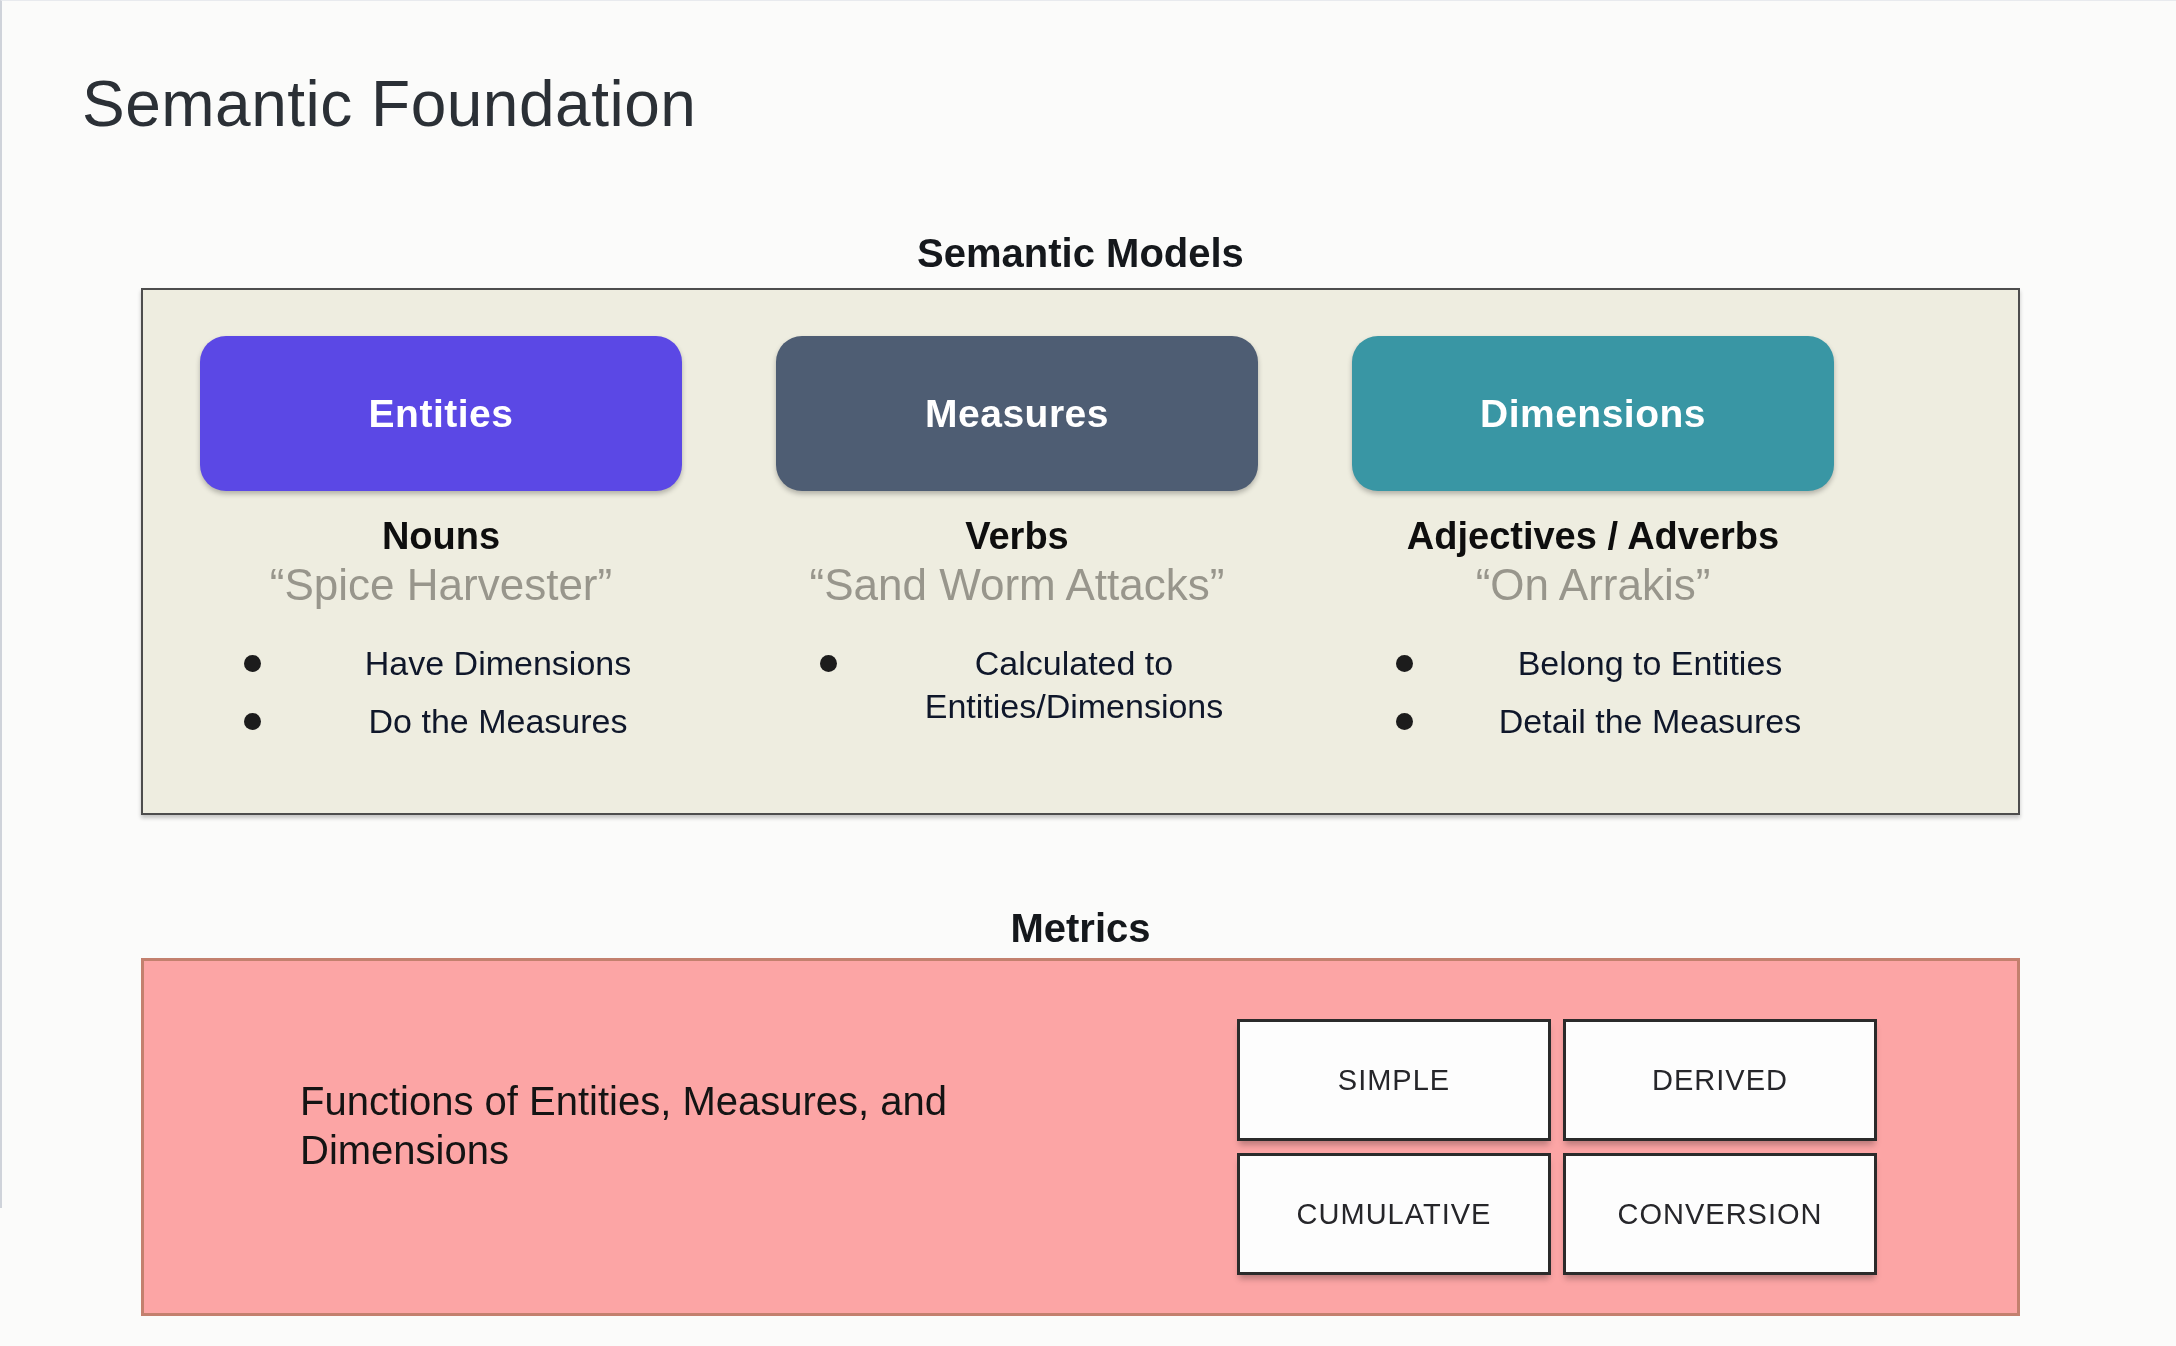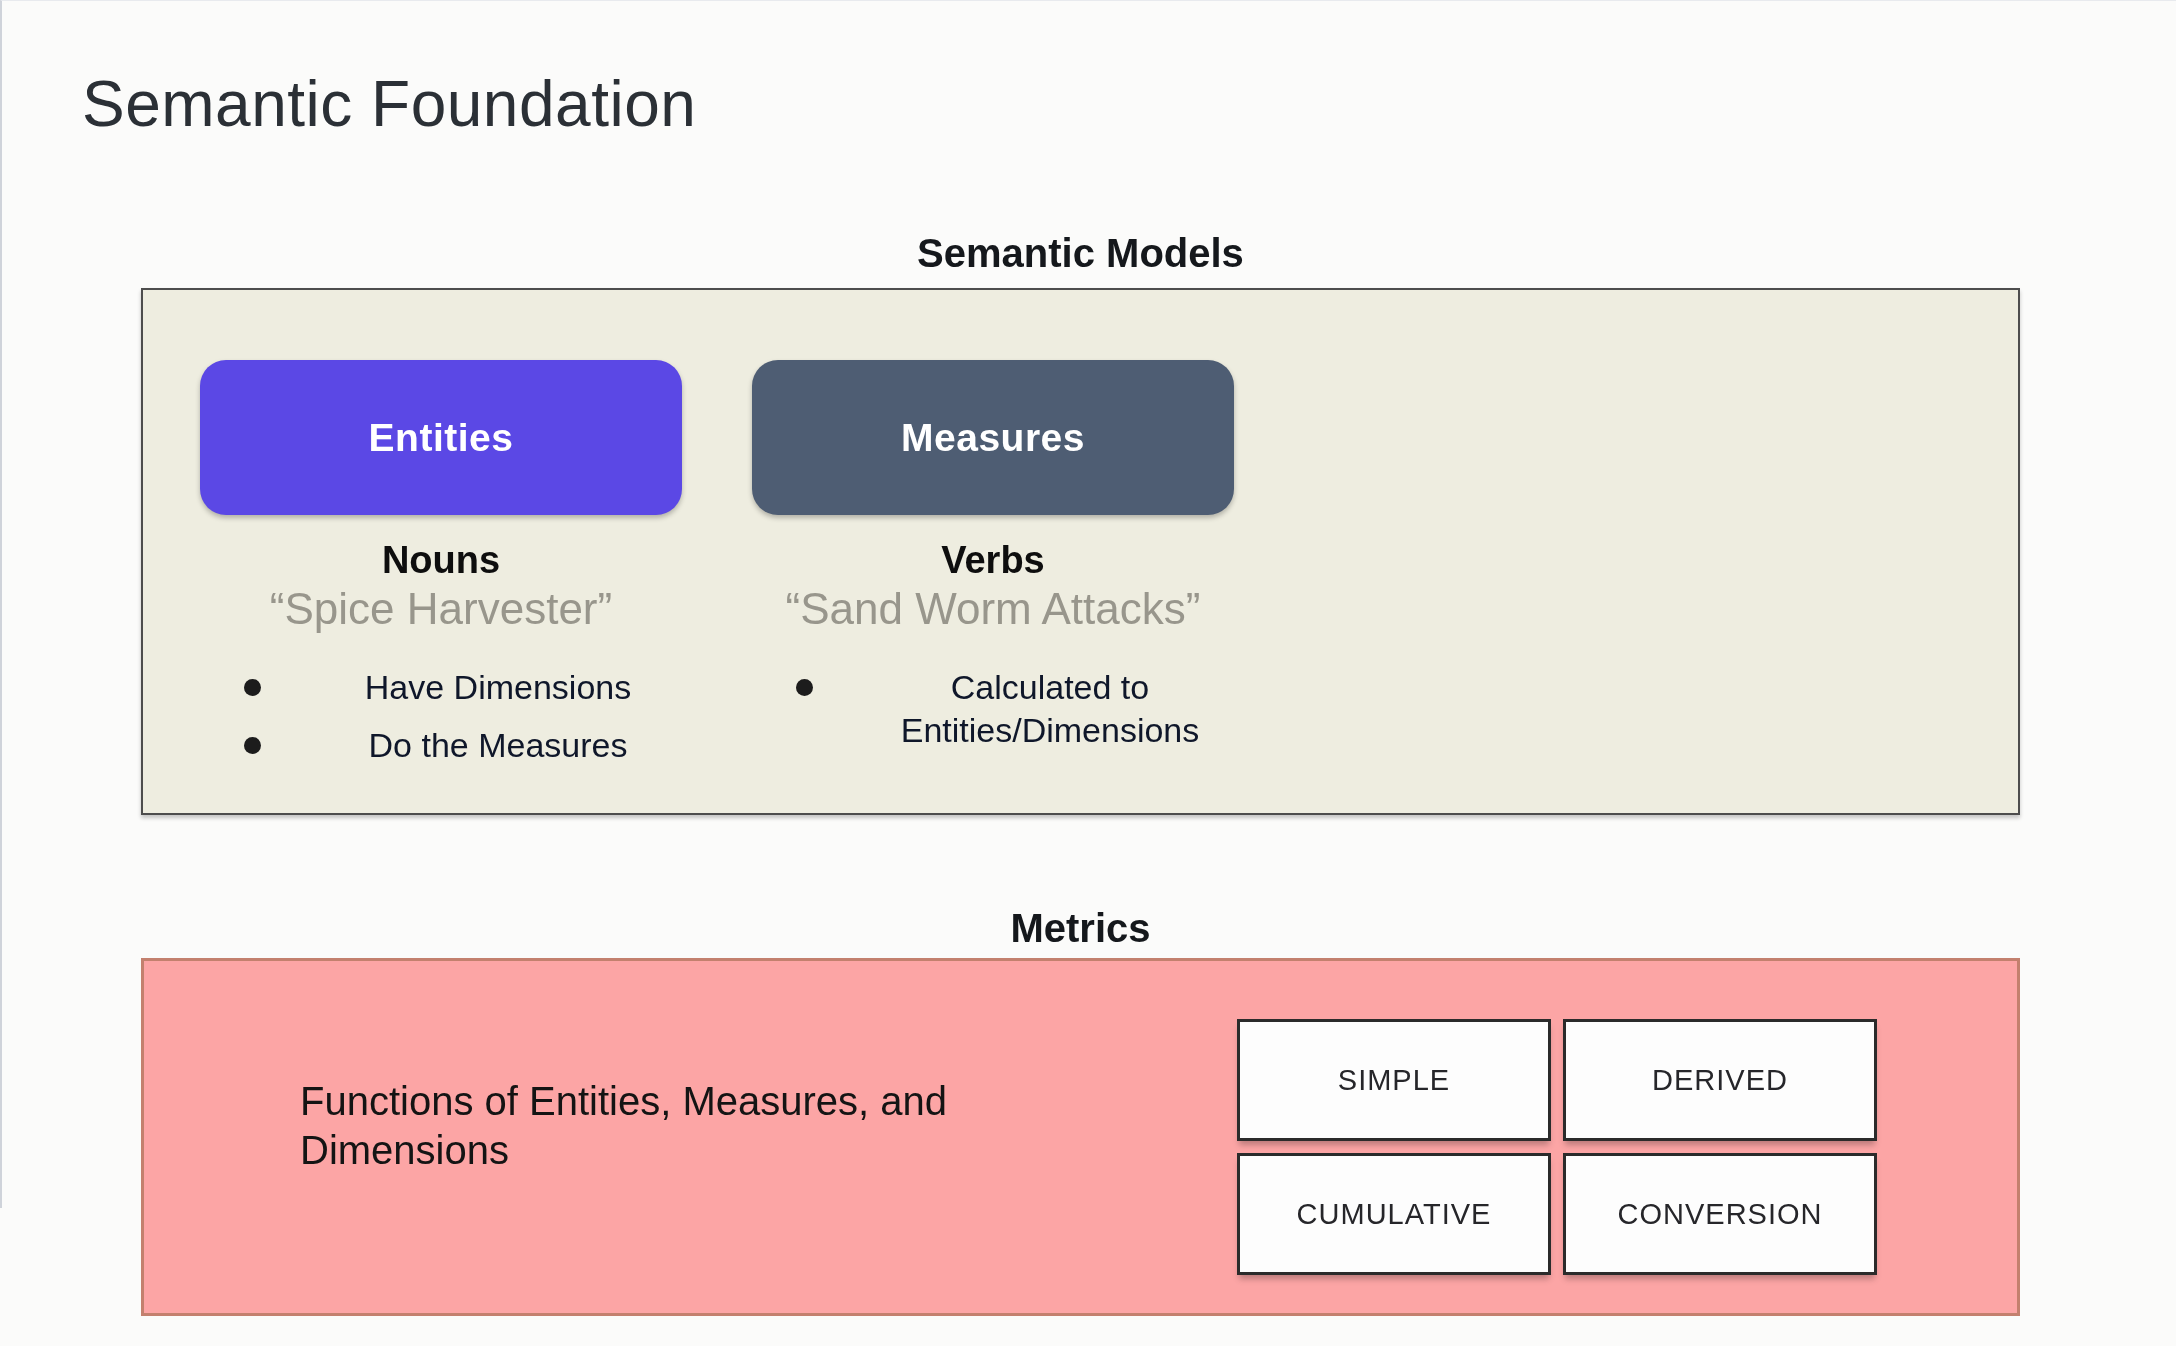--- a/index.html
+++ b/index.html
@@ -40,22 +40,22 @@
 
   .models-panel {
     position: absolute;
     left: 139px;
     top: 287px;
     width: 1879px;
     height: 527px;
     border: 2px solid #4d4d4d;
     box-shadow: 0 3px 4px rgba(0,0,0,0.22);
     display: flex;
-    gap: 70px;
-    padding: 70px 36px 0 57px;
+    gap: 94px;
+    padding: 46px 36px 0 57px;
   }
   .model-column { width: 482px; flex: 0 0 482px; }
   .pill {
     height: 155px;
     border-radius: 26px;
     display: flex;
     align-items: center;
     justify-content: center;
     color: #ffffff;
     font-size: 39px;
@@ -161,20 +161,29 @@
 
     <div class="model-column">
       <div class="pill" style="background-color: rgb(78, 93, 115);">Measures</div>
       <div class="role">Verbs</div>
       <div class="example">“Sand Worm Attacks”</div>
       <ul class="bullets">
         <li>Calculated to Entities/Dimensions</li>
       </ul>
     </div>
 
+    <div class="model-column">
+      <div class="pill" style="background-color: rgb(57, 150, 164);">Dimensions</div>
+      <div class="role">Adjectives / Adverbs</div>
+      <div class="example">“On Arrakis”</div>
+      <ul class="bullets">
+        <li>Belong to Entities</li>
+        <li>Detail the Measures</li>
+      </ul>
+    </div>
 
   </section>
 
   <div class="section-heading heading-metrics">Metrics</div>
 
   <section class="metrics-panel" style="border-color: rgb(195, 128, 110);">
     <div class="metrics-description">Functions of Entities, Measures, and Dimensions</div>
     <div class="metric-grid">
       <div class="metric-box">SIMPLE</div>
       <div class="metric-box">DERIVED</div>

